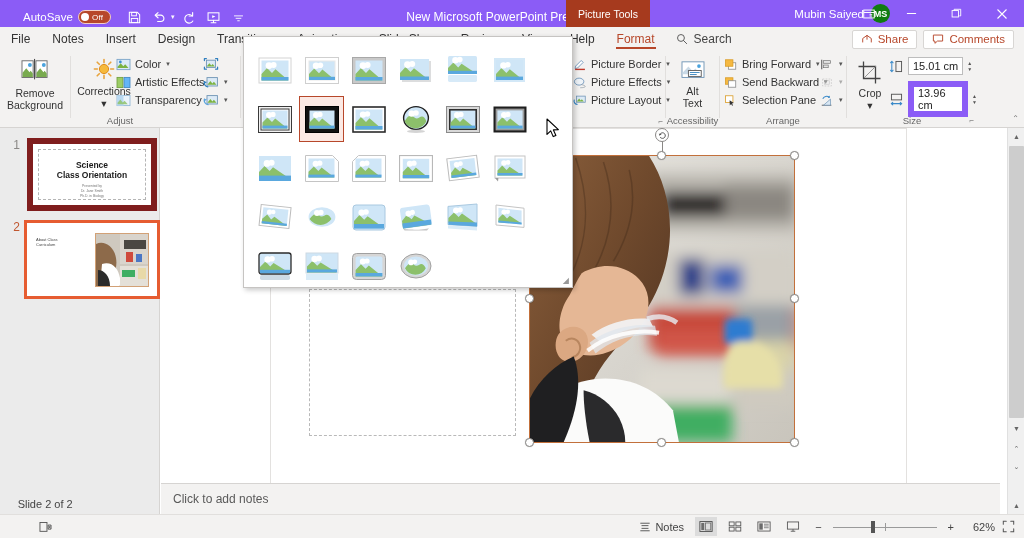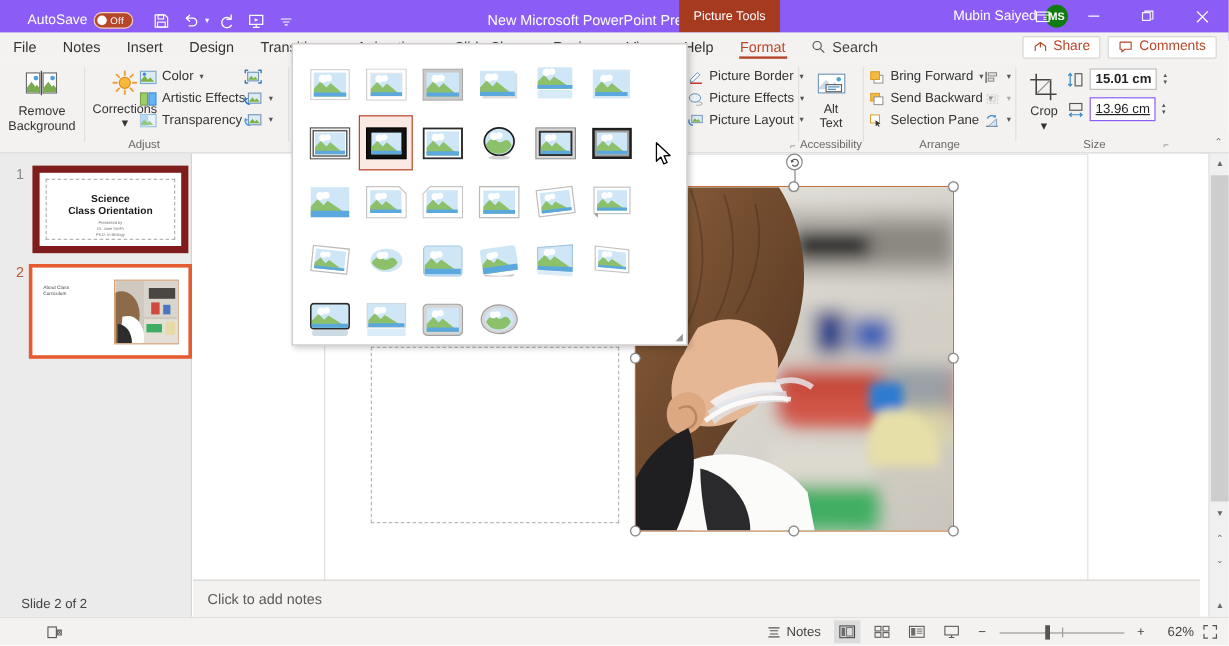--- a/index.html
+++ b/index.html
@@ -608,41 +608,41 @@
               <path d="M1.5 6.5h17v17" fill="none" stroke="#444" stroke-width="1.3"></path>
               <path d="M19 6 7 18" stroke="#8a8a8a" stroke-width=".9"></path>
             </svg>
           </span>
           <span class="lbl">Crop</span>
           <span class="cap">▾</span>
         </div>
       </div>
 
       <div style="position:absolute;left:42px;top:6px;">
-        <div style="display:flex;align-items:center;gap:4px;margin-bottom:6px;font-weight:bold;">
+        <div style="display:flex;align-items:center;gap:4px;margin-bottom:6px;">
           <span class="ico">
             <svg width="15" height="15" viewBox="0 0 16 16">
                 <path d="M3 2.6v10.8M1.6 4 3 2.4 4.4 4M1.6 12 3 13.6 4.4 12" fill="none" stroke="#3a8ac9" stroke-width="1.1" stroke-linecap="round" stroke-linejoin="round"></path>
                 <rect x="7.4" y="2.6" width="6" height="10.8" fill="none" stroke="#555" stroke-width="1"></rect>
               </svg>
           </span>
           <span style="display:flex;align-items:center;border:1px solid #bdbdbd;background:#fff;height:18px;padding:0 4px;font-size:11px;color:#222;">15.01 cm</span>
           <span style="display:flex;flex-direction:column;gap:1px;">
             <span style="font-size:5px;line-height:5px;color:#555;">▲</span>
             <span style="font-size:5px;line-height:5px;color:#555;">▼</span>
           </span>
         </div>
         <div style="display:flex;align-items:center;gap:4px;">
           <span class="ico">
             <svg width="15" height="15" viewBox="0 0 16 16">
                 <rect x="2.6" y="2.4" width="10.8" height="6" fill="none" stroke="#555" stroke-width="1"></rect>
                 <path d="M2.6 12.4h10.8M4 11 2.4 12.4 4 13.8M12 11l1.6 1.4L12 13.8" fill="none" stroke="#3a8ac9" stroke-width="1.1" stroke-linecap="round" stroke-linejoin="round"></path>
               </svg>
           </span>
-          <span style="display:flex;align-items:center;border:1px solid #8b5cf6;background:#fff;height:20px;padding:0 4px;font-size:11px;color:#222;text-decoration:underline;">13.96 cm</span>
+          <span style="display:flex;align-items:center;border:6px solid #8b5cf6;background:#fff;height:36px;padding:0 4px;font-size:11px;color:#222;">13.96 cm</span>
           <span style="display:flex;flex-direction:column;gap:1px;">
             <span style="font-size:5px;line-height:5px;color:#555;">▲</span>
             <span style="font-size:5px;line-height:5px;color:#555;">▼</span>
           </span>
         </div>
       </div>
       <div class="grp-label" style="left:30px;width:70px;">Size</div>
       <div class="dlg-launch">⌐</div>
     </div>
   </div>

